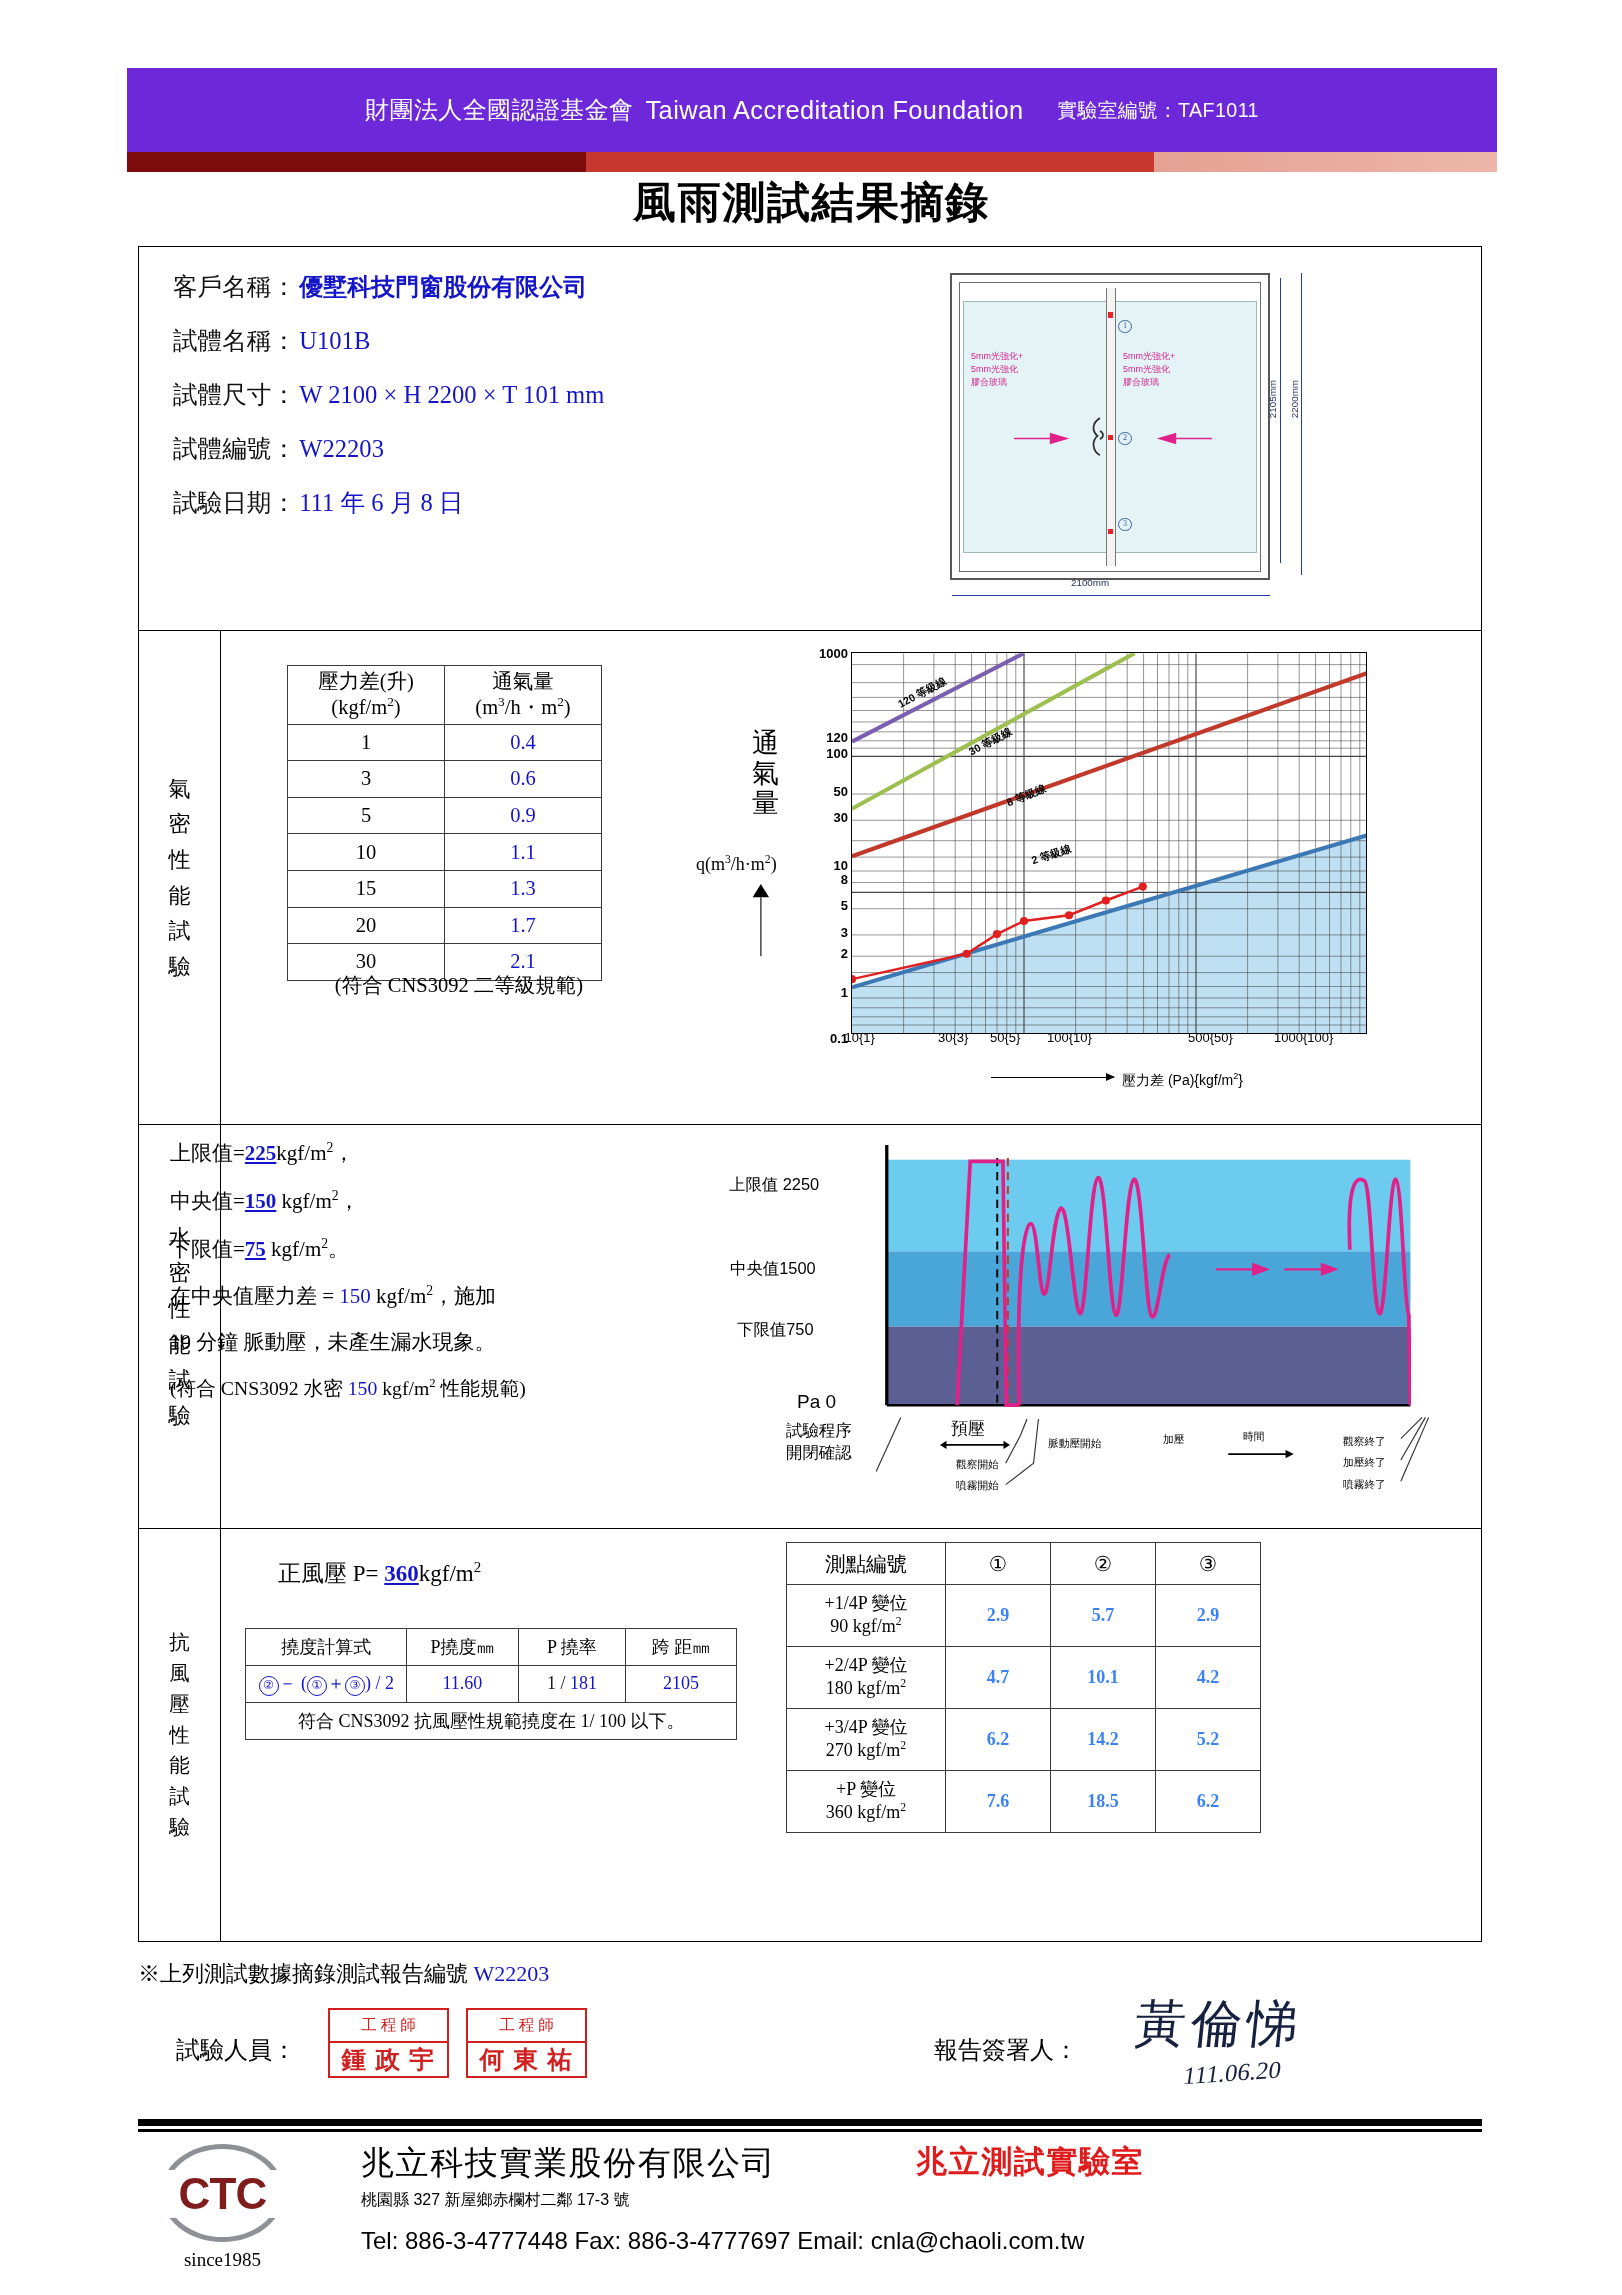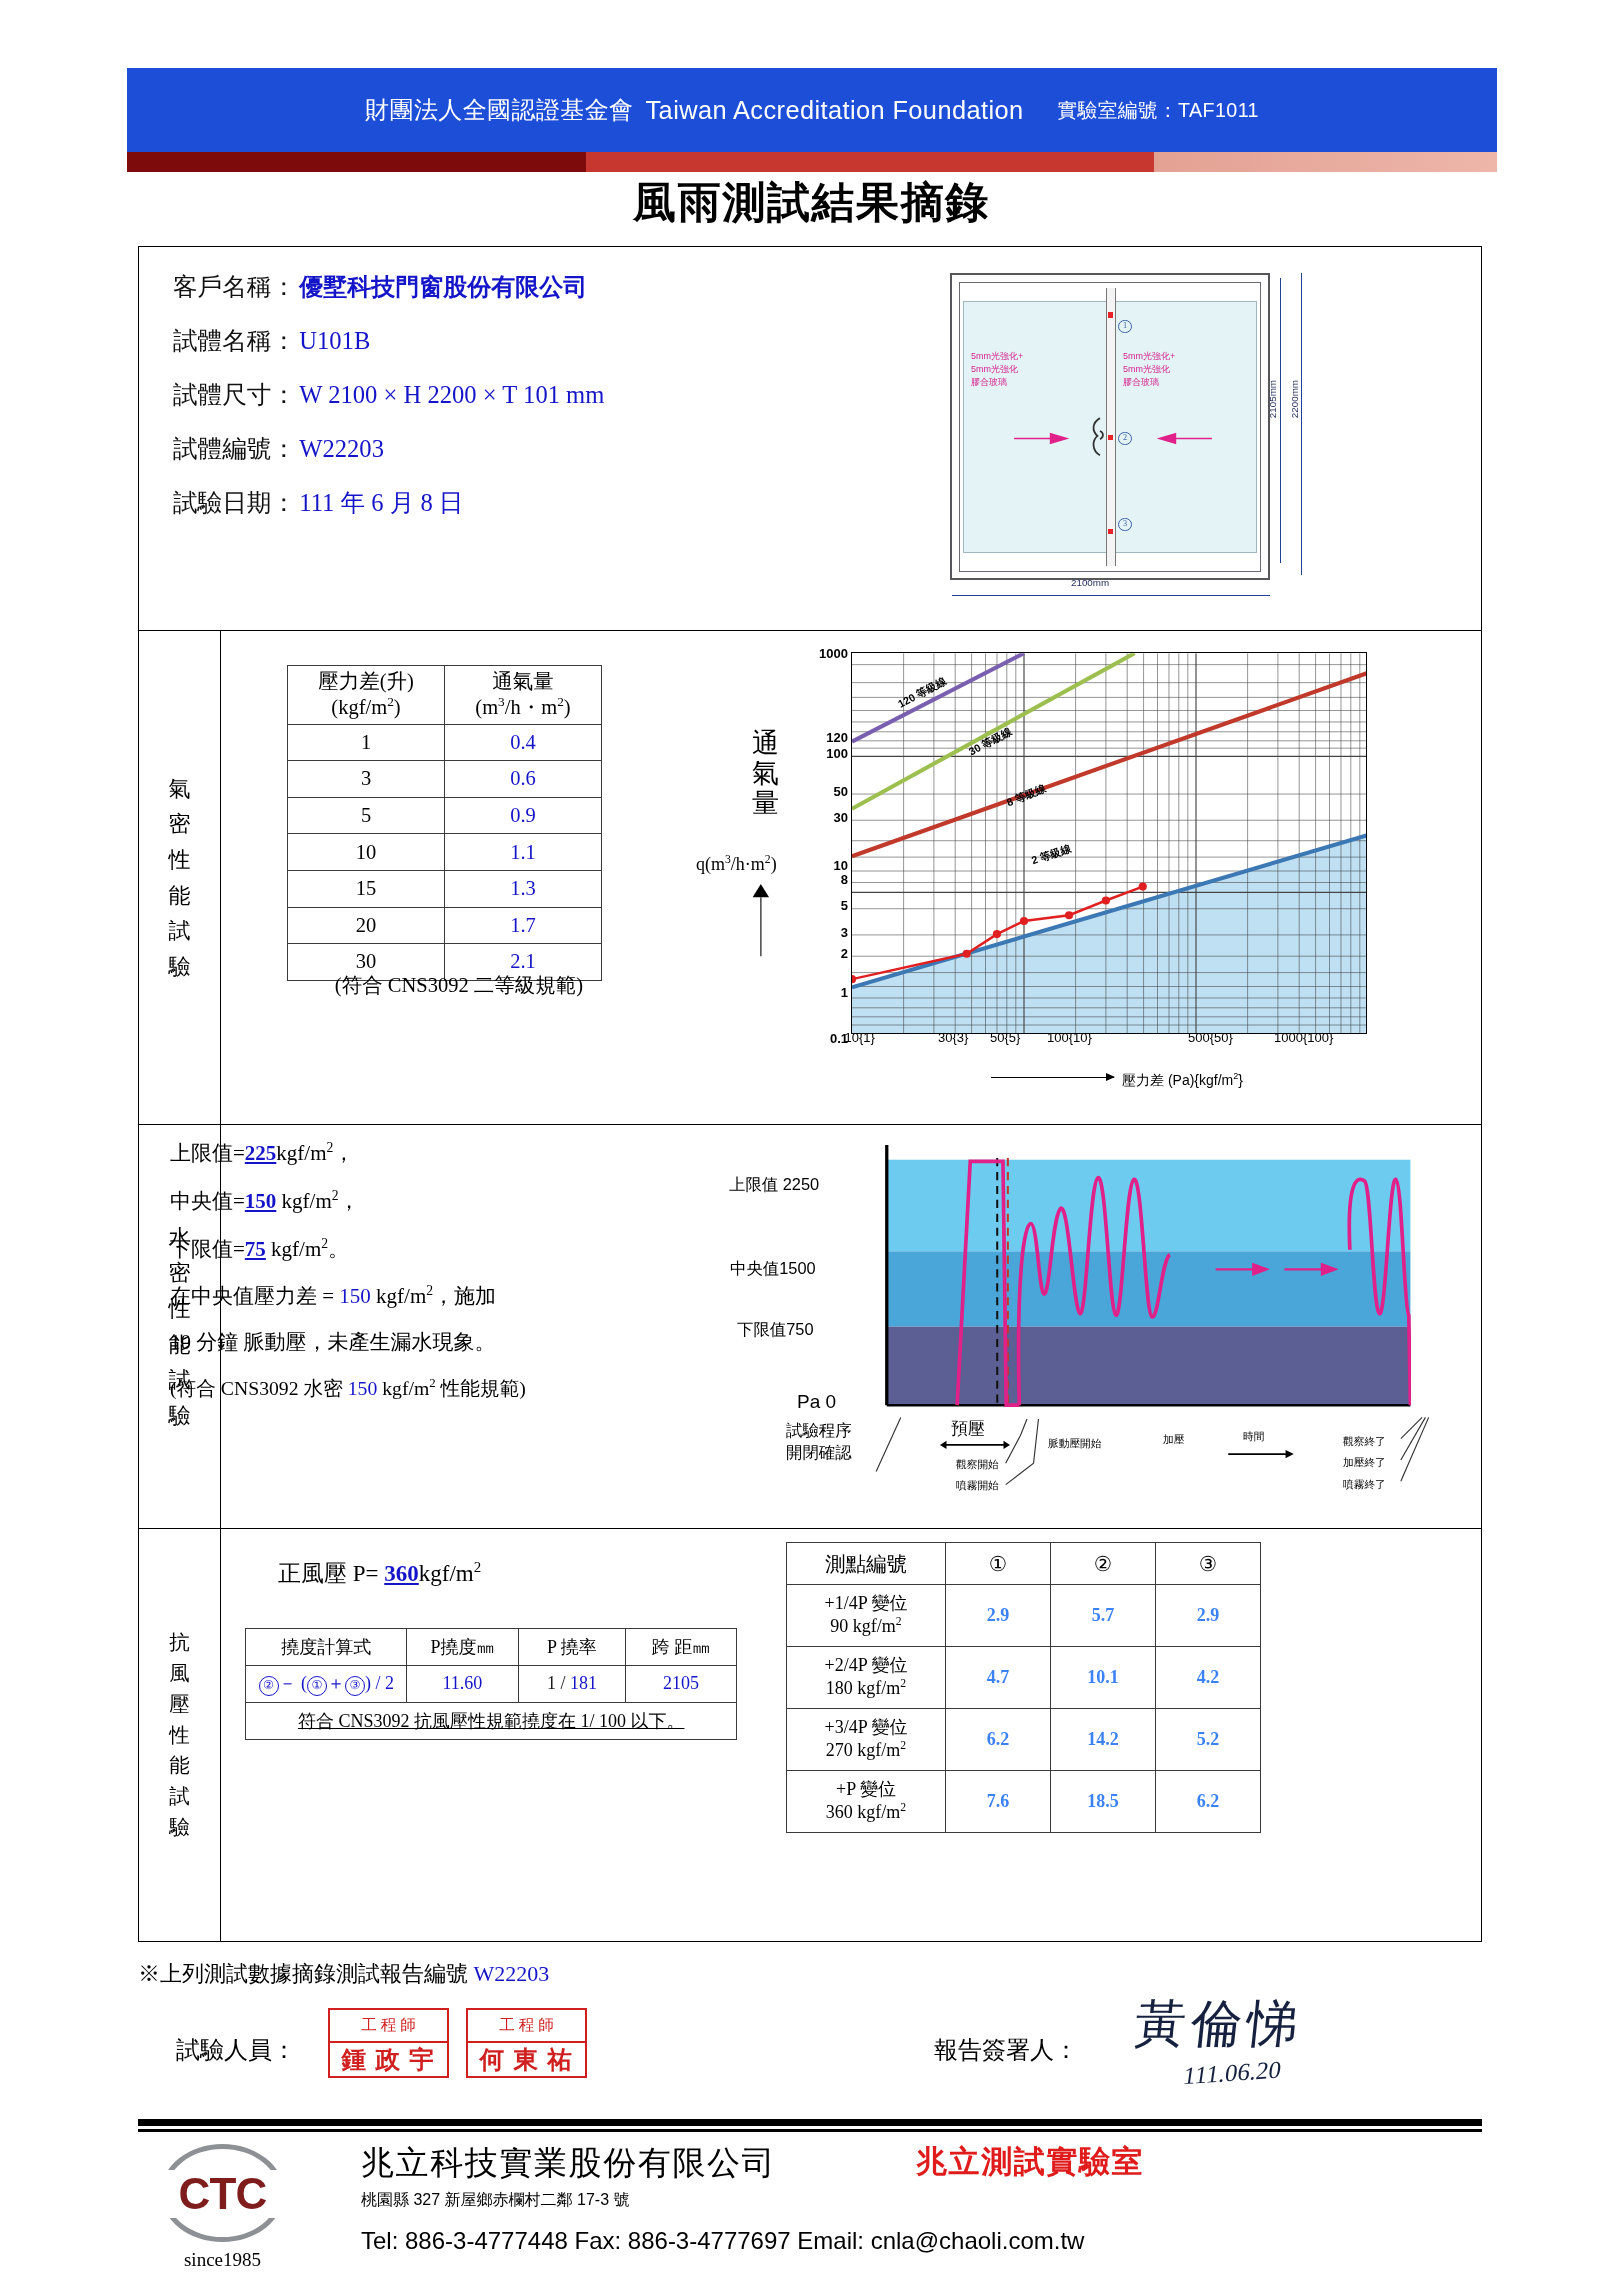--- a/index.html
+++ b/index.html
@@ -6,21 +6,21 @@
   body{
     width:1623px;height:2295px;background:#ffffff;
     font-family:"Liberation Serif","DejaVu Serif",serif;
     color:#000;overflow:hidden;position:relative;
   }
   .page{position:absolute;left:0;top:0;width:1623px;height:2295px;}
 
   
   .taf-bar{
     position:absolute;left:127px;top:68px;width:1370px;height:84px;
-    background:#1d4ed8;
+    background:#6d28d9;
   }
   .taf-text{
     position:absolute;left:0;top:0;width:100%;height:100%;
     display:flex;align-items:center;justify-content:center;
     color:#fff;letter-spacing:0.4px;white-space:nowrap;
     font-family:"Liberation Sans","DejaVu Sans",sans-serif;
   }
   .taf-cn{font-size:24px;font-weight:400;}
   .taf-en{font-size:25.4px;font-weight:300;margin-left:12px;}
   .taf-lab{font-size:19.7px;margin-left:34px;}
@@ -103,21 +103,21 @@
   .wc-ylab{position:absolute;right:0;font-size:16.4px;white-space:nowrap;font-family:"Liberation Sans","DejaVu Sans",sans-serif;}
   .wc-foot{position:absolute;font-size:10.7px;white-space:nowrap;font-family:"Liberation Sans","DejaVu Sans",sans-serif;}
 
   
   .wind-left{position:absolute;left:90px;top:13px;width:508px;}
   .wp-line{font-size:23px;margin:16.4px 0 0 49px;white-space:nowrap;}
   .defl-table{border-collapse:collapse;margin:39px 0 0 16.4px;}
   .defl-table th,.defl-table td{border:1.6px solid #3a3a3a;text-align:center;font-size:18px;padding:5.7px 4.9px;}
   .defl-table th{font-weight:normal;}
   .defl-table td.v{color:#1414c8;}
-  .defl-note{font-size:17px;padding:8.2px 9.8px;text-align:left;text-decoration:underline;}
+  .defl-note{font-size:17px;padding:8.2px 9.8px;text-align:left;}
   .circ{display:inline-block;border:1.2px solid #1414c8;border-radius:50%;width:18px;height:18px;line-height:16.4px;text-align:center;font-size:12.3px;color:#1414c8;}
 
   .pt-table{position:absolute;left:647px;top:13px;border-collapse:collapse;}
   .pt-table th,.pt-table td{border:1.6px solid #3a3a3a;text-align:center;}
   .pt-table th{font-weight:normal;font-size:20.5px;height:39px;}
   .pt-table td{font-size:20.5px;height:59px;}
   .pt-table td.lbl{font-size:18px;line-height:1.2;width:156px;}
   .pt-table td.v{color:#3b82f6;font-weight:bold;font-family:Liberation Serif, serif;font-size:18px;width:102px;}
 
   

